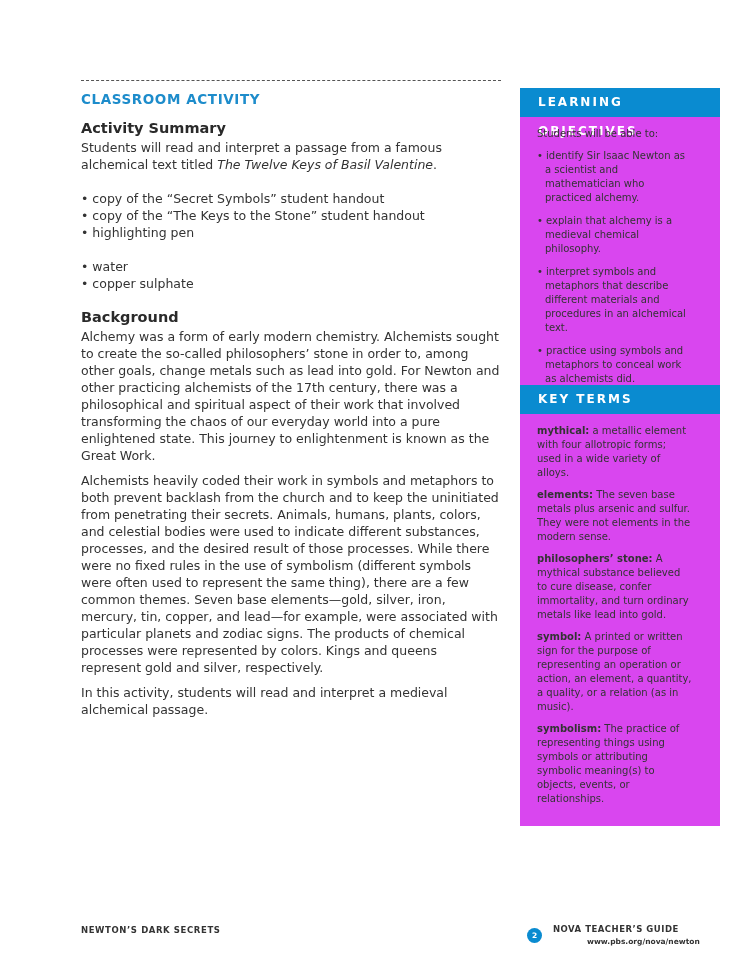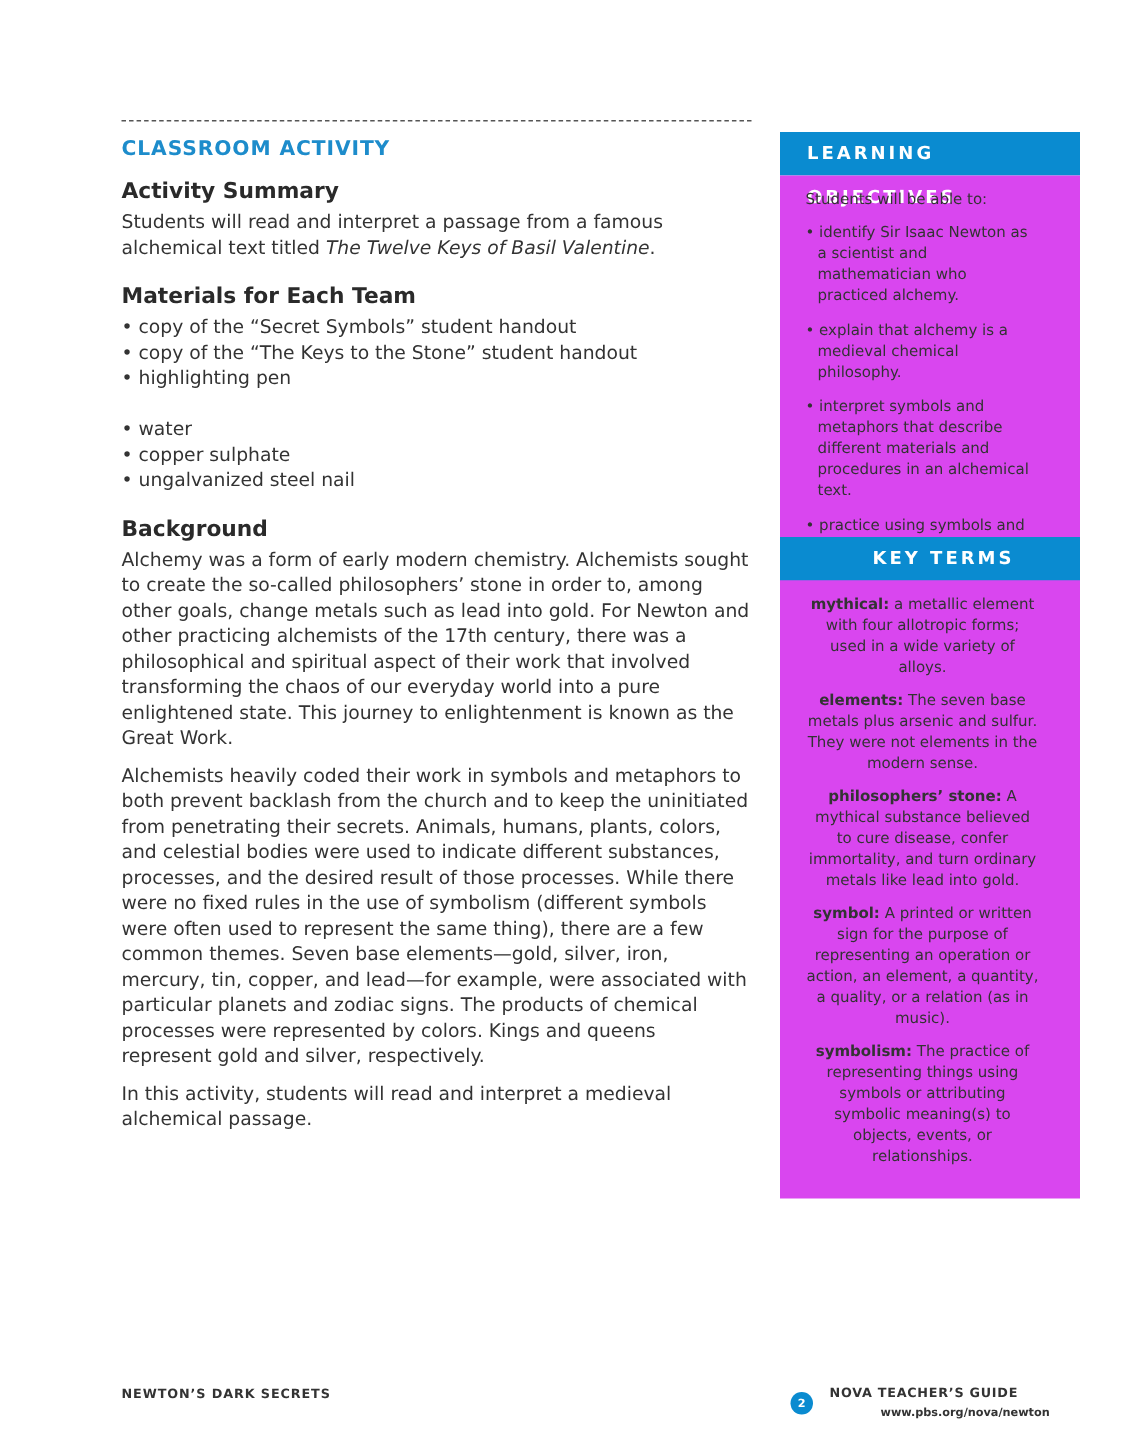--- a/index.html
+++ b/index.html
@@ -36,33 +36,31 @@
 <div class="main">
   <div class="dashes"></div>
   <div class="section-label">CLASSROOM ACTIVITY</div>
 
   <div class="block">
     <h3>Activity Summary</h3>
     <p class="para"><span>Students will read and interpret a passage from a famous alchemical text titled </span><em>The Twelve Keys of Basil Valentine</em><span>.</span></p>
   </div>
 
   <div style="margin-top:17px;">
-    <h3>Materials for Each Team</h3>
     <ul class="bl">
       <li>copy of the “Secret Symbols” student handout</li>
       <li>copy of the “The Keys to the Stone” student handout</li>
       <li>highlighting pen</li>
     </ul>
   </div>
 
   <div>
     <ul class="bl">
       <li>water</li>
       <li>copper sulphate</li>
-      <li>ungalvanized steel nail</li>
     </ul>
   </div>
 
   <div>
     <h3>Background</h3>
     <p class="para">Alchemy was a form of early modern chemistry. Alchemists sought to create the so-called philosophers’ stone in order to, among other goals, change metals such as lead into gold. For Newton and other practicing alchemists of the 17th century, there was a philosophical and spiritual aspect of their work that involved transforming the chaos of our everyday world into a pure enlightened state. This journey to enlightenment is known as the Great Work.</p>
     <p class="para">Alchemists heavily coded their work in symbols and metaphors to both prevent backlash from the church and to keep the uninitiated from penetrating their secrets. Animals, humans, plants, colors, and celestial bodies were used to indicate different substances, processes, and the desired result of those processes. While there were no fixed rules in the use of symbolism (different symbols were often used to represent the same thing), there are a few common themes. Seven base elements—gold, silver, iron, mercury, tin, copper, and lead—for example, were associated with particular planets and zodiac signs. The products of chemical processes were represented by colors. Kings and queens represent gold and silver, respectively.</p>
     <p class="para">In this activity, students will read and interpret a medieval alchemical passage.</p>
   </div>
 </div>
@@ -73,21 +71,21 @@
     <p>Students will be able to:</p>
     <ul>
       <li>identify Sir Isaac Newton as a scientist and mathematician who practiced alchemy.</li>
       <li>explain that alchemy is a medieval chemical philosophy.</li>
       <li>interpret symbols and metaphors that describe different materials and procedures in an alchemical text.</li>
       <li>practice using symbols and metaphors to conceal work as alchemists did.</li>
     </ul>
   </div>
 </div>
 
-<div class="side" style="top:358px;text-align:center;">
+<div class="side" style="top:385px;">
   <div class="side-header">KEY TERMS</div>
   <div class="side-body">
     <p class="term"><b>mythical:</b><span> a metallic element with four allotropic forms; used in a wide variety of alloys.</span></p>
     <p class="term"><b>elements:</b><span> The seven base metals plus arsenic and sulfur. They were not elements in the modern sense.</span></p>
     <p class="term"><b>philosophers’ stone:</b><span> A mythical substance believed to cure disease, confer immortality, and turn ordinary metals like lead into gold.</span></p>
     <p class="term"><b>symbol:</b><span> A printed or written sign for the purpose of representing an operation or action, an element, a quantity, a quality, or a relation (as in music).</span></p>
     <p class="term"><b>symbolism:</b><span> The practice of representing things using symbols or attributing symbolic meaning(s) to objects, events, or relationships.</span></p>
   </div>
 </div>
 

